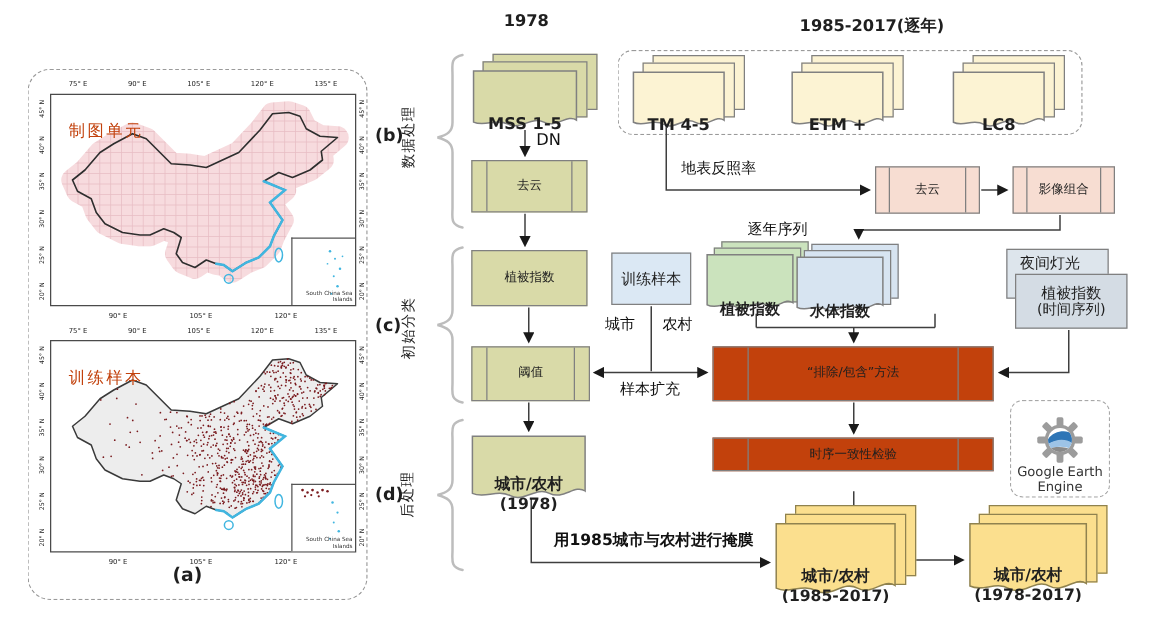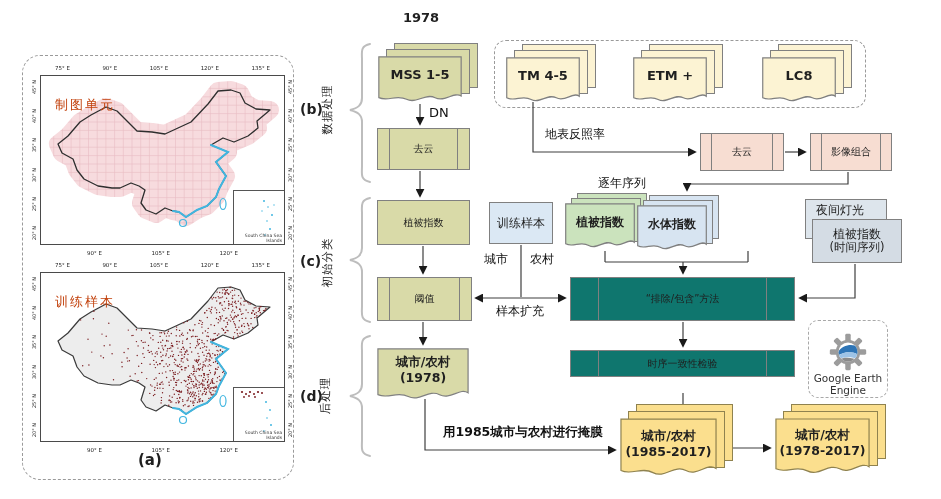--- a/index.html
+++ b/index.html
@@ -4,27 +4,27 @@
 <style>
   html,body{margin:0;padding:0;background:#fff;}
   .root{position:relative;width:941px;height:499px;background:#fff;overflow:hidden;
         font-family:"DejaVu Sans","Liberation Sans",sans-serif;color:#1f1f1f;}
   
   .node{position:absolute;box-sizing:border-box;display:flex;align-items:center;justify-content:center;
         font-size:10px;border:1.2px solid #808080;z-index:10;text-align:center;line-height:1.2;}
   .process::before,.process::after{content:"";position:absolute;top:0;bottom:0;width:0;border-left:1.2px solid #808080;}
   .process::before{left:12%;} .process::after{right:12%;}
   .olive{background:#d9daa8;} .pink{background:#f7ddd2;} .bluebox{background:#dbe8f4;}
-  .graybox{background:#0f766e;} .bgray1{background:#dde5ec;} .bgray2{background:#d4dce4;}
+  .graybox{background:#c2410c;} .bgray1{background:#dde5ec;} .bgray2{background:#d4dce4;}
   
   .docstack{position:absolute;z-index:10;}
   .docstack .page{position:absolute;box-sizing:border-box;border:1.2px solid #808080;}
   .docstack svg.front{position:absolute;overflow:visible;}
   .docstack .lbl{position:absolute;display:flex;flex-direction:column;align-items:center;justify-content:center;
-        text-align:left;font-size:13px;font-weight:600;line-height:1.25;padding-bottom:6px;box-sizing:border-box;}
+        text-align:left;font-size:13px;font-weight:600;line-height:1.25;padding-bottom:6px;box-sizing:border-box;margin-top:25px;}
   .pg-olive{background:#d9daa8;} .pg-cream{background:#fcf3d3;} .pg-green{background:#cbe3bd;}
   .pg-blue{background:#d7e4f1;} .pg-orange{background:#e2a32a;} .pg-yellow{background:#fbdf8e;}
   
   .title{position:absolute;font-weight:bold;font-size:13px;text-align:center;z-index:12;}
   .stage-label{position:absolute;font-weight:bold;font-size:14px;z-index:12;}
   .stage-name{position:absolute;white-space:nowrap;font-size:11.5px;letter-spacing:1px;color:#222;
         transform:rotate(-90deg);z-index:12;}
   .edge-label{position:absolute;font-size:12px;color:#111;z-index:12;white-space:nowrap;background:#fff;padding:0 2px;}
   .edge-label.nobg{background:transparent;}
   .dashed-group{position:absolute;border:1.6px dashed #9a9a9a;border-radius:12px;z-index:1;box-sizing:border-box;}
@@ -79,20 +79,21 @@
       <path d="M732 448 H770" marker-end="url(#ah)"></path>
     </g>
     <g stroke="#bdbdbd" stroke-width="2" fill="none" stroke-linecap="round">
       <path d="M370 44 C360 46 362 52 362 60 L362 98 C362 105 358 108 350 110 C358 112 362 115 362 122 L362 166 C362 174 360 180 370 182"></path>
       <path d="M370 198 C360 200 362 206 362 214 L362 248 C362 255 358 258 350 260 C358 262 362 265 362 272 L362 306 C362 314 360 320 370 322"></path>
       <path d="M370 336 C360 338 362 344 362 352 L362 384 C362 391 358 394 350 396 C358 398 362 401 362 408 L362 440 C362 448 360 454 370 456"></path>
     </g>
   </svg>
 
   <div class="title" style="left:390px;top:10px;width:62px;">1978</div>
+  <div class="title" style="left:615px;top:12px;width:165px;">1985-2017(逐年)</div>
 
   <div class="stage-label" style="left:300px;top:101px;">(b)</div>
   <div class="stage-name" style="left:302px;top:102px;">数据处理</div>
   <div class="stage-label" style="left:300px;top:253px;">(c)</div>
   <div class="stage-name" style="left:302px;top:255px;">初始分类</div>
   <div class="stage-label" style="left:300px;top:388px;">(d)</div>
   <div class="stage-name" style="left:307px;top:388px;">后处理</div>
 
   <div class="dashed-group" style="left:22px;top:55px;width:272px;height:425px;border-radius:18px;"></div>
 

